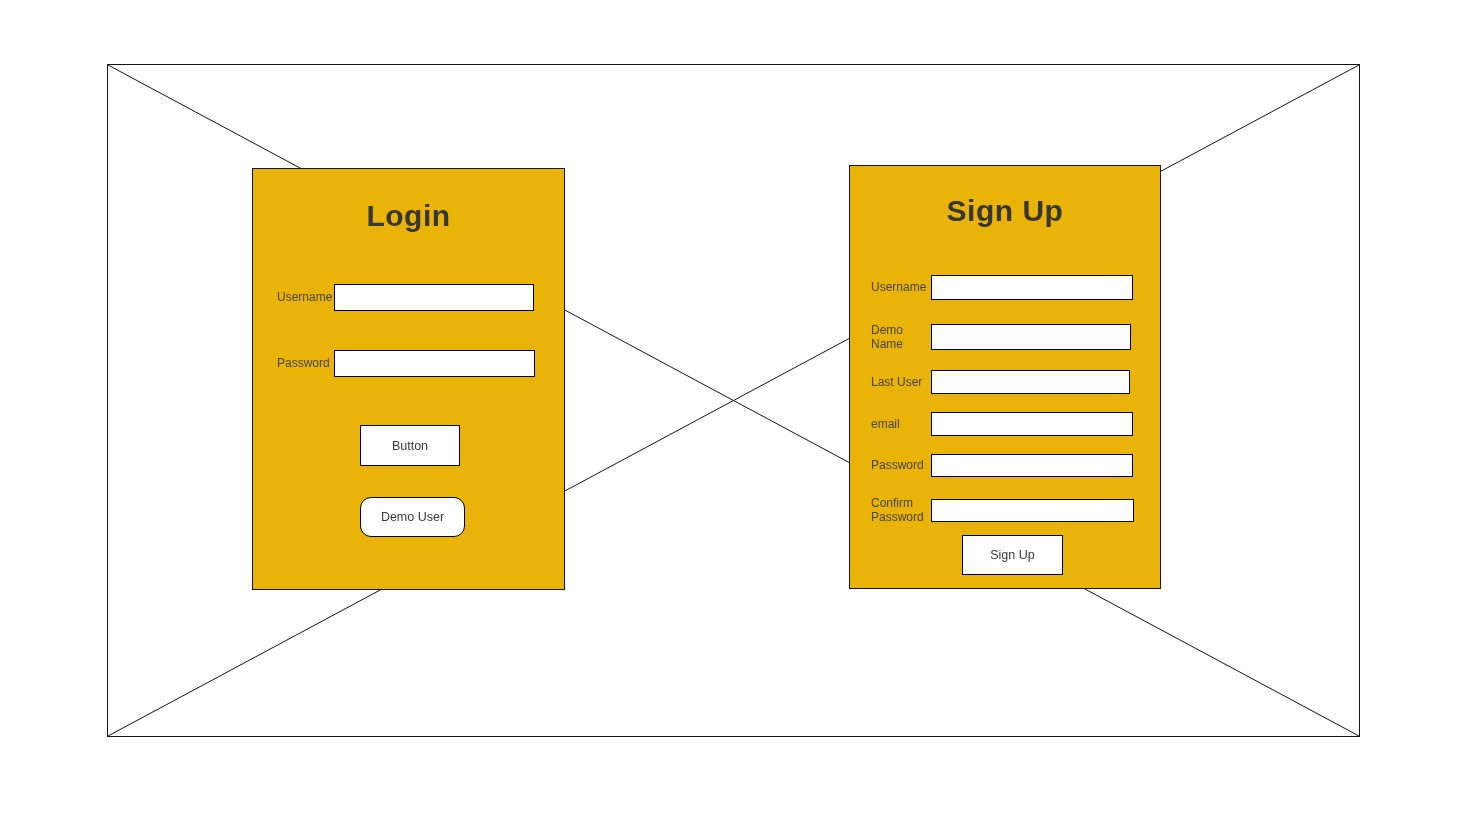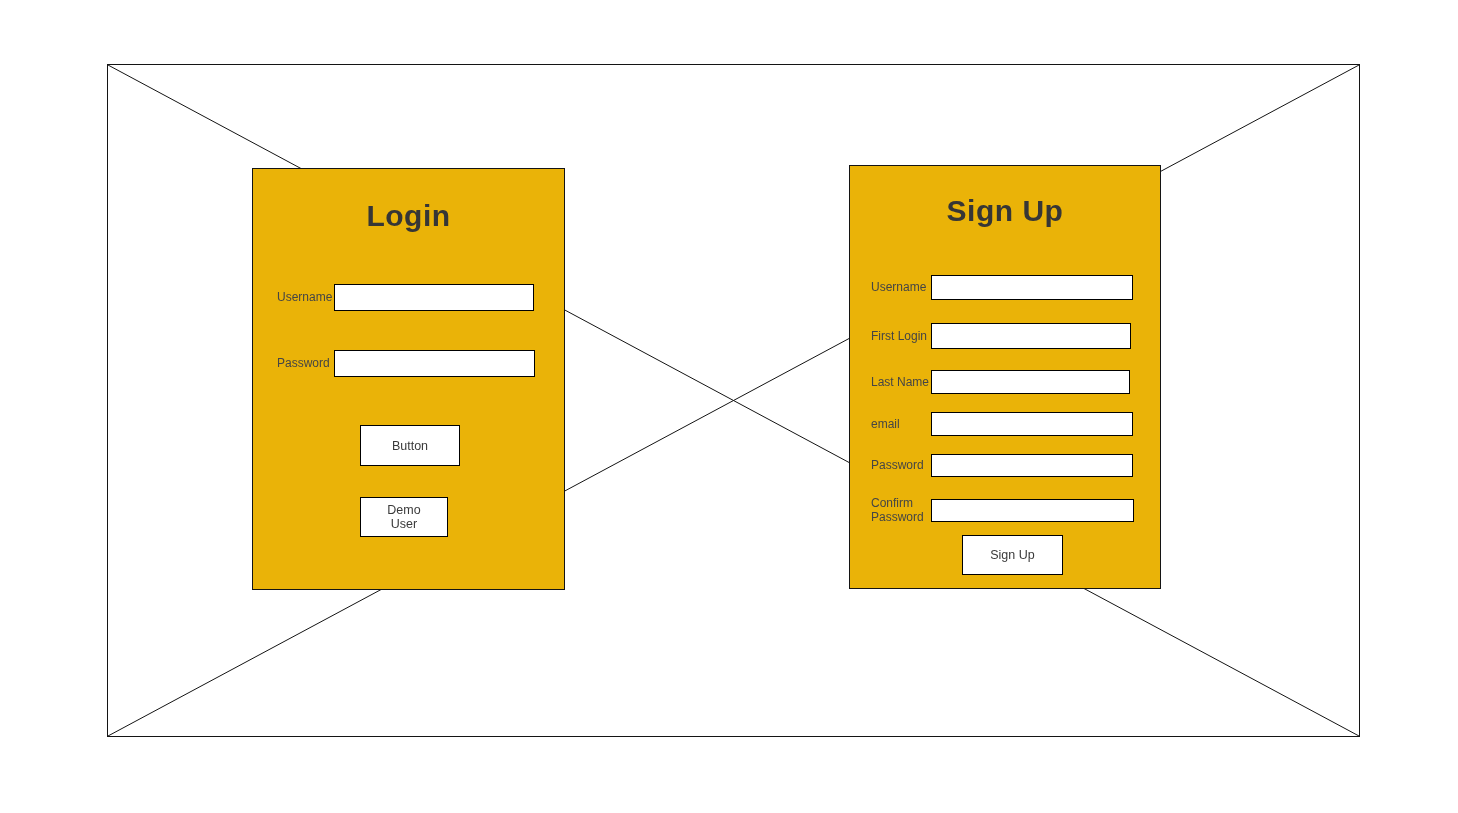--- a/index.html
+++ b/index.html
@@ -127,21 +127,21 @@
     color: #3a3a3a;
     font-family: "Liberation Sans", sans-serif;
     font-size: 12.5px;
     display: flex;
     align-items: center;
     justify-content: center;
     padding: 16px;
     cursor: pointer;
   }
   .btn-login-submit { left: 107px; top: 256px; width: 100px; height: 41px; }
-  .btn-demo-user    { left: 107px; top: 328px; width: 88px; height: 40px; }
+  .btn-demo-user    { left: 107px; top: 328px; width: 105px; height: 40px; border-radius: 11px; }
   .btn-signup-submit{ left: 112px; top: 369px; width: 101px; height: 40px; }
 </style>
 </head>
 <body>
 
 <div class="stage">
 
   <div class="frame">
     <svg viewBox="0 0 1251 671" preserveAspectRatio="none">
       <line x1="0" y1="0" x2="1251" y2="671" stroke="#141414" stroke-width="1"></line>
@@ -169,26 +169,26 @@
 
   <section class="panel panel-signup">
     <h1 class="panel-title">Sign Up</h1>
 
     <div class="frow s-row1">
       <label class="flabel">Username</label>
       <input class="finput" type="text" aria-label="Username" style="">
     </div>
 
     <div class="frow s-row2">
-      <label class="flabel">First Login</label>
+      <label class="flabel">Demo Name</label>
       <input class="finput" type="text" aria-label="First Name" style="">
     </div>
 
     <div class="frow s-row3">
-      <label class="flabel">Last Name</label>
+      <label class="flabel">Last User</label>
       <input class="finput" type="text" aria-label="Last Name" style="">
     </div>
 
     <div class="frow s-row4">
       <label class="flabel">email</label>
       <input class="finput" type="text" aria-label="email" style="">
     </div>
 
     <div class="frow s-row5">
       <label class="flabel">Password</label>

